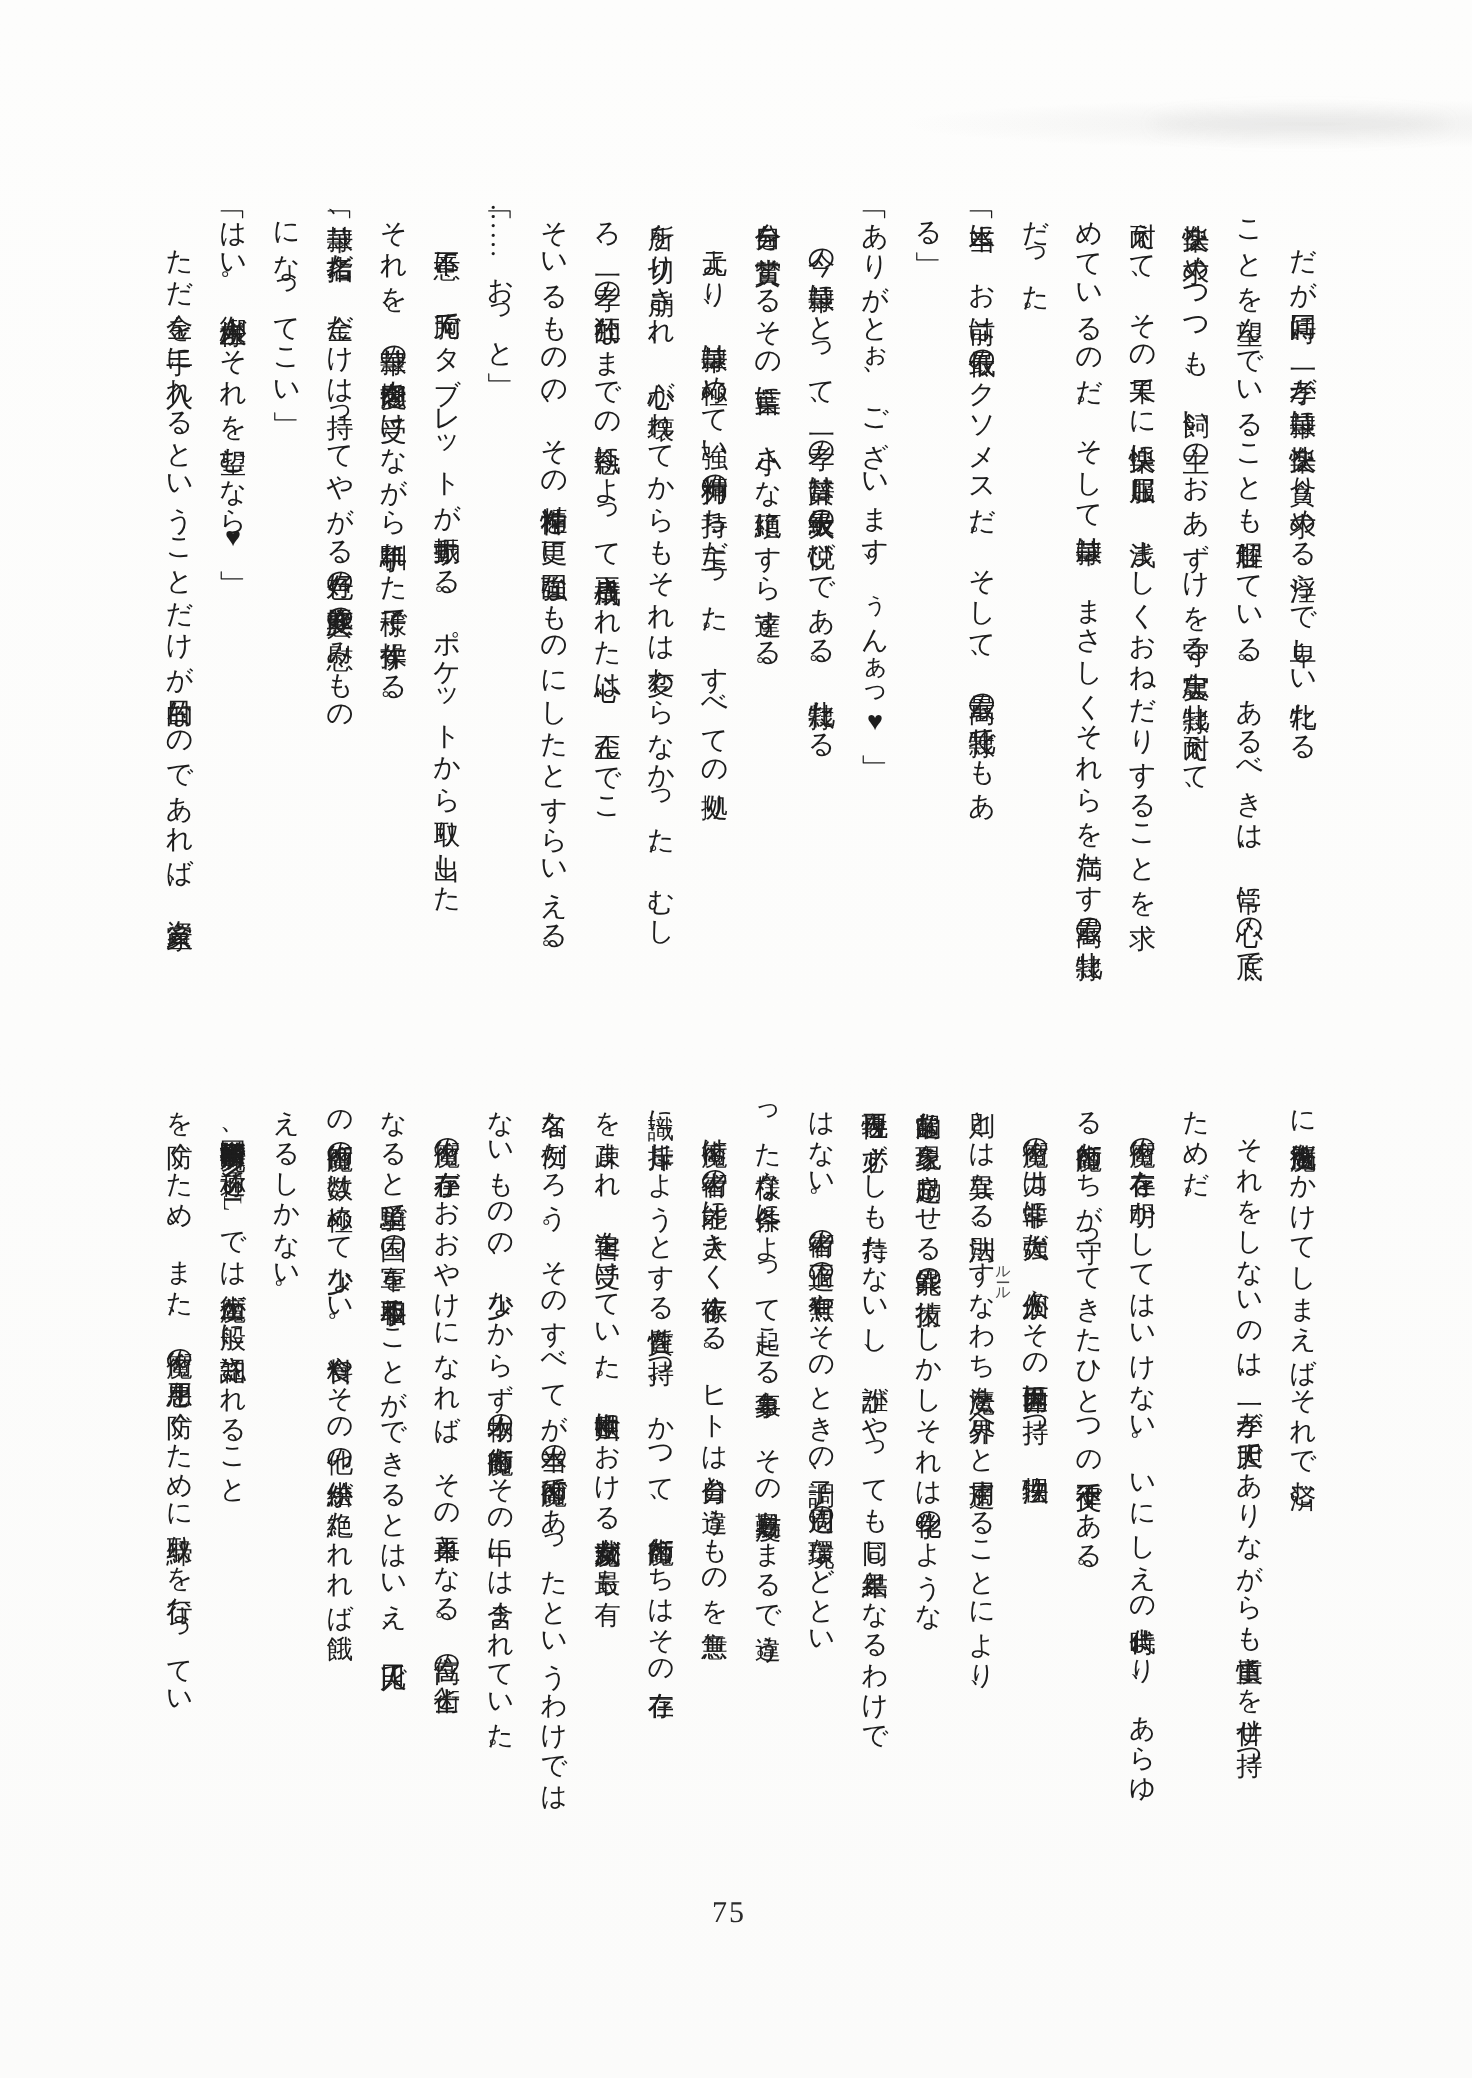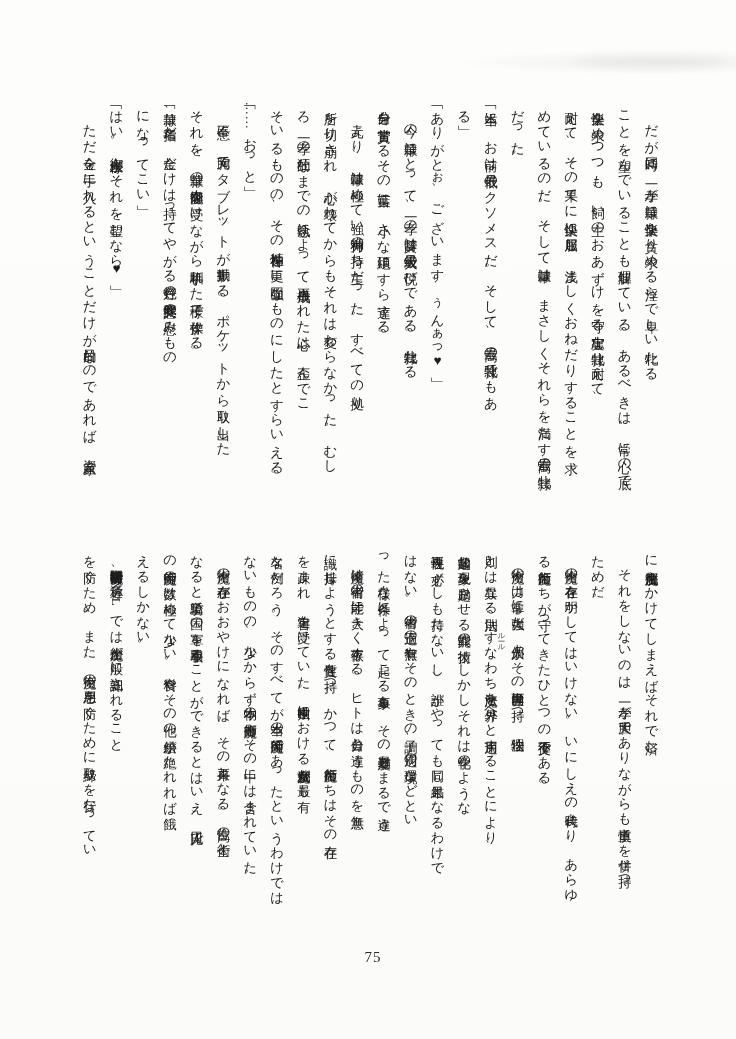--- a/index.html
+++ b/index.html
@@ -53,21 +53,21 @@
     text-orientation: upright;
     font-size: 7.5px;
     letter-spacing: 1px;
     color: #4a4a4a;
   }
   .page-number {
     position: absolute;
     top: 949px;
     left: 356px;
     width: 34px;
-    text-align: center;
+    text-align: left;
     font-size: 15px;
     letter-spacing: 1px;
     color: #2a2a2a;
   }
   .scan-smudge {
     position: absolute;
     top: 55px;
     left: 575px;
     width: 150px;
     height: 14px;

